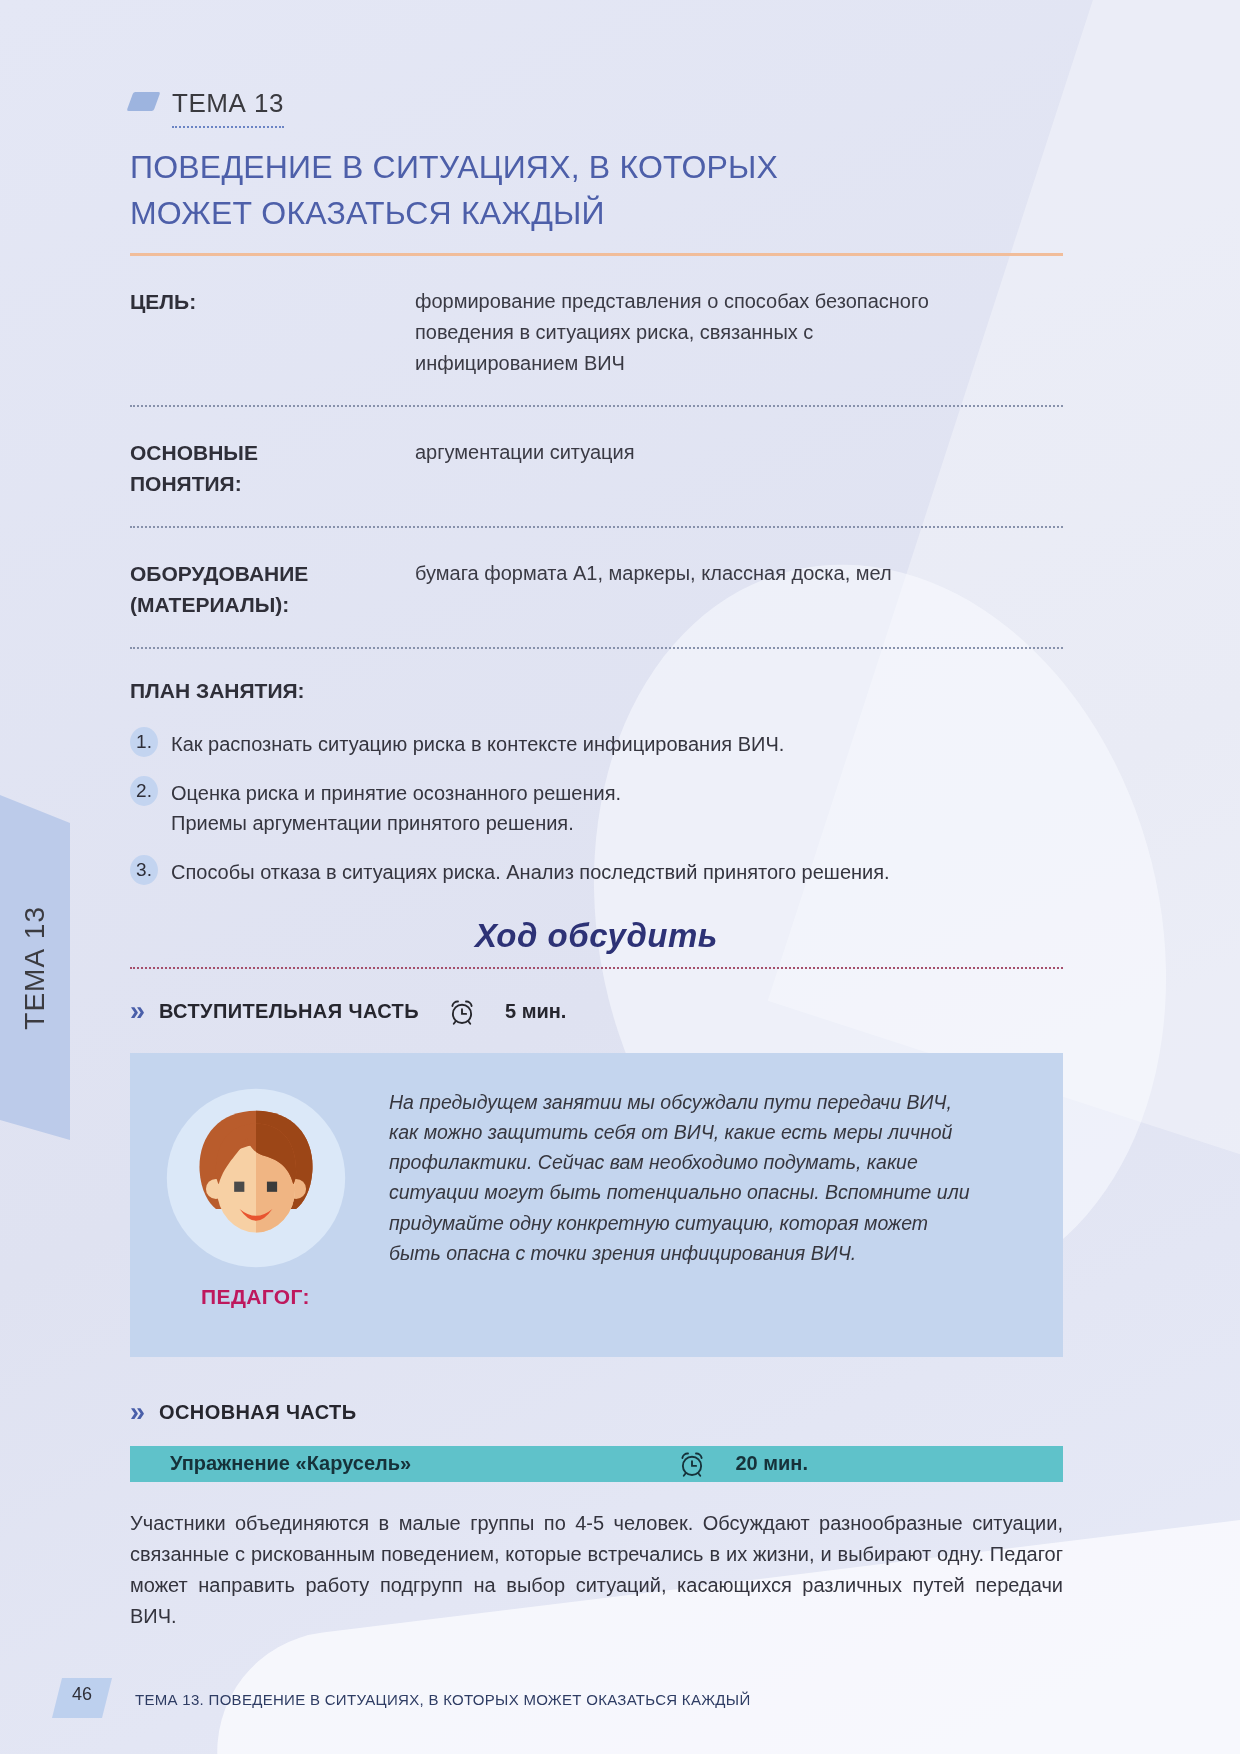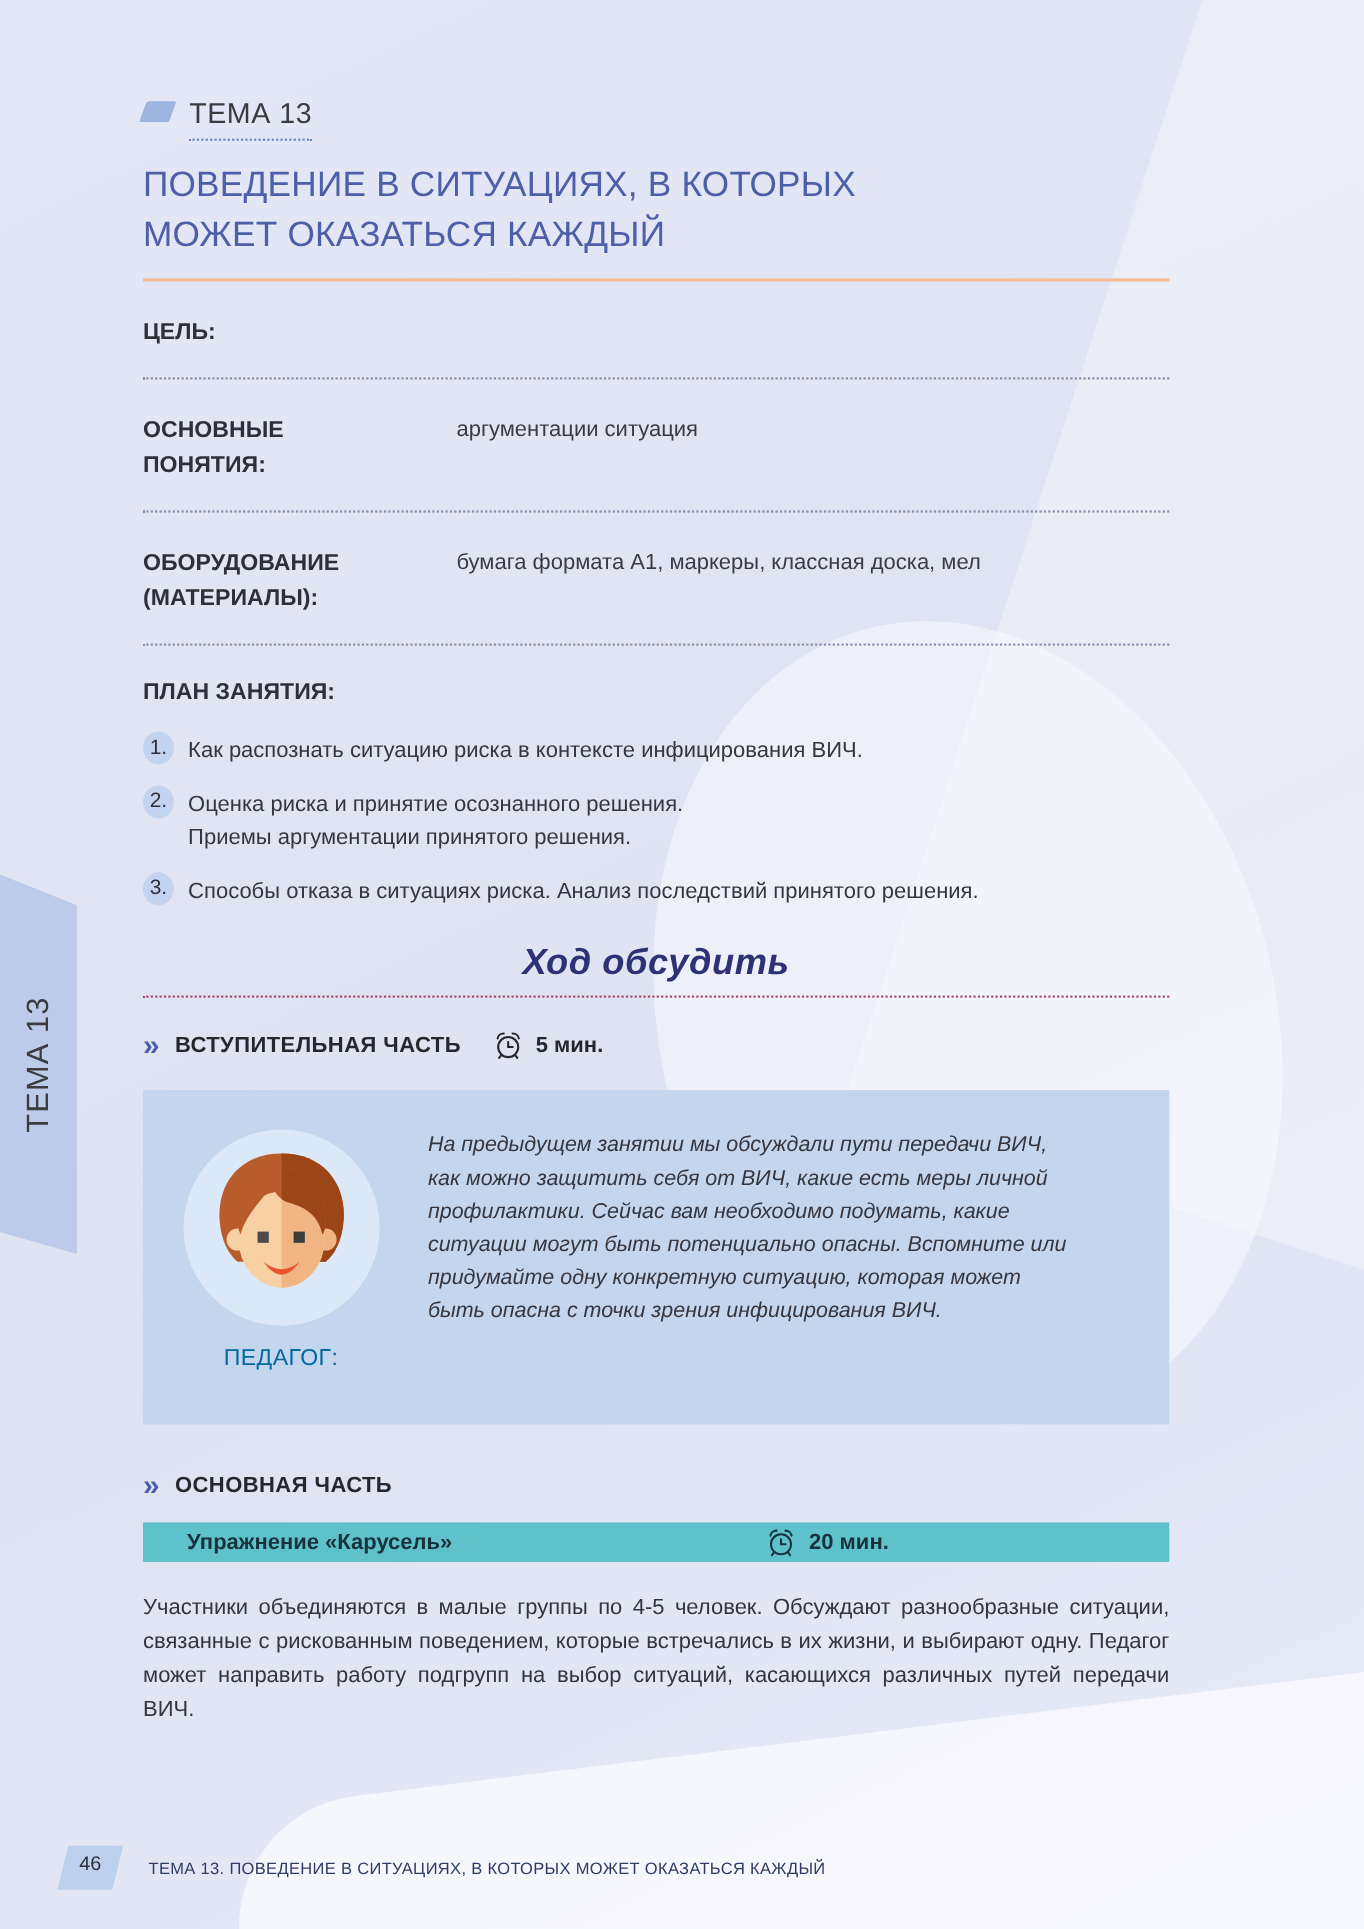--- a/index.html
+++ b/index.html
@@ -46,27 +46,27 @@
         display:inline-flex;align-items:center;justify-content:center;font-size:19px;color:#2e2e38;}
   .plan-text{white-space:pre-line;padding-top:2px;}
   
   .flow-heading{margin-top:30px;text-align:center;font-size:33px;font-weight:bold;font-style:italic;
         color:var(--c-flow_heading);letter-spacing:.5px;}
   .flow-rule{margin-top:12px;border-top:2px dotted var(--c-flow_dots);}
   .section-row{margin-top:28px;display:flex;align-items:center;}
   .chevron{color:var(--c-chevron);font-size:27px;font-weight:bold;line-height:1;margin-right:14px;}
   .section-label{font-weight:bold;font-size:20px;color:#26262e;letter-spacing:.4px;}
   .clock{margin-left:28px;flex:none;display:inline-flex;}
-  .duration{margin-left:10px;font-weight:bold;font-size:20px;color:#26262e;}
+  .duration{margin-left:28px;font-weight:bold;font-size:20px;color:#26262e;}
   
   .teacher-box{margin-top:26px;background:var(--c-teacher_box);display:flex;gap:26px;
         padding:34px 70px 48px 18px;}
   .teacher-left{flex:none;width:215px;text-align:center;}
   .teacher-left svg{width:182px;height:182px;display:block;margin:0 auto;}
-  .teacher-label{margin-top:16px;font-weight:normal;font-size:21px;color:#0369a1;letter-spacing:.4px;}
+  .teacher-label{margin-top:16px;font-weight:bold;font-size:21px;color:#be185d;letter-spacing:.4px;}
   .teacher-text{flex:1;font-style:italic;font-size:19.5px;line-height:1.55;color:#36363e;}
   .teacher-text p{white-space:pre-line;margin-bottom:21px;}
   
   .banner{margin-top:20px;height:36px;background:var(--c-banner);display:flex;align-items:center;padding-left:40px;}
   .banner-title{font-weight:bold;font-size:20px;color:#16323a;}
   .banner-timer{margin-left:auto;margin-right:255px;display:flex;align-items:center;}
   .banner-timer .duration{color:#16323a;}
   .body-par{margin-top:26px;font-size:20px;line-height:1.55;text-align:justify;color:#34343e;}
   
   .page-badge{position:absolute;left:57px;top:1678px;width:50px;height:40px;background:var(--c-page_badge);
@@ -95,20 +95,23 @@
     </div>
 
     <h1 class="title">ПОВЕДЕНИЕ В СИТУАЦИЯХ, В КОТОРЫХ
 МОЖЕТ ОКАЗАТЬСЯ КАЖДЫЙ</h1>
 
     <div class="accent-rule"></div>
 
     <div>
       <div class="meta-row">
         <div class="meta-label">ЦЕЛЬ:</div>
+        <div class="meta-value">формирование представления о способах безопасного
+поведения в ситуациях риска, связанных с
+инфицированием ВИЧ</div>
       </div>
       <div class="dotted"></div>
       <div class="meta-row">
         <div class="meta-label">ОСНОВНЫЕ
 ПОНЯТИЯ:</div>
         <div class="meta-value">аргументации ситуация</div>
       </div>
       <div class="dotted"></div>
       <div class="meta-row">
         <div class="meta-label">ОБОРУДОВАНИЕ

